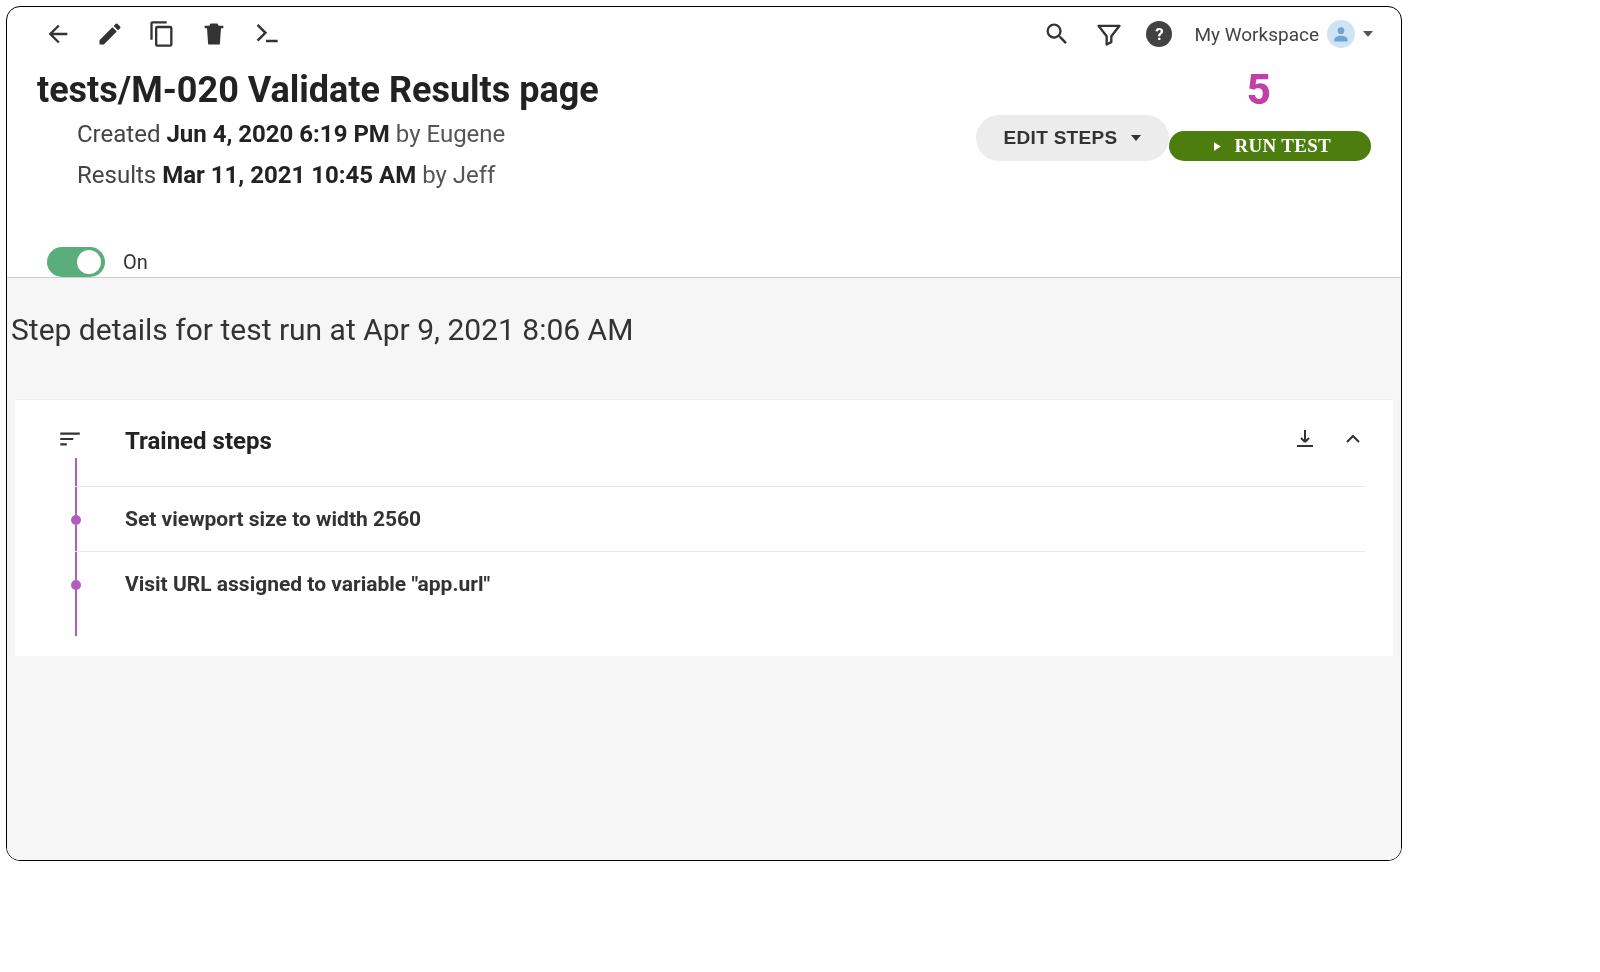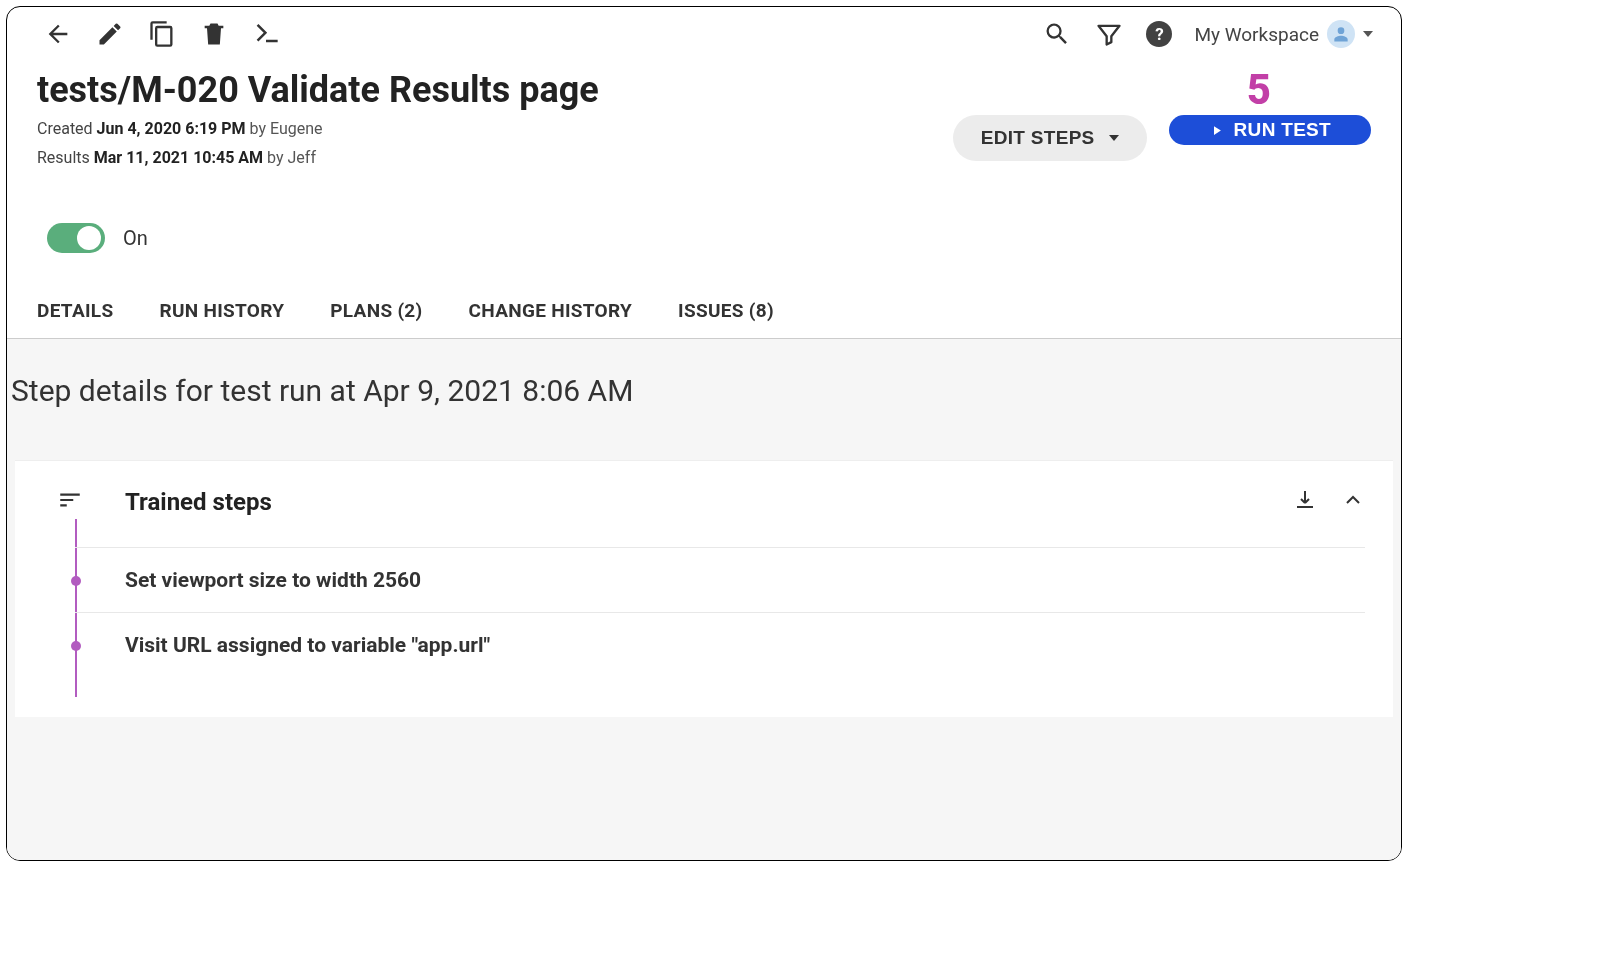--- a/index.html
+++ b/index.html
@@ -64,39 +64,39 @@
     display:flex;
     justify-content:space-between;
     align-items:flex-start;
   }
   .title-left { }
   .breadcrumb {
     font-size:36px;font-weight:700;color:#222;display:flex;align-items:baseline;
   }
   .breadcrumb .sep{color:#222;font-weight:700;}
   .meta {
-    margin-top:6px;font-size:16px;color:#444;line-height:1.45;
+    margin-top:6px;font-size:24px;color:#444;line-height:1.45;margin-left:40px;
   }
   .meta .strong{font-weight:700;color:#222;}
   .meta .by{color:#555;}
   .title-right {
     display:flex;flex-direction:column;align-items:flex-end;gap:4px;
     padding-top:0;
   }
   .callout-num{
     font-size:42px;font-weight:800;color:#c23fa7;line-height:1;margin-right:100px;margin-bottom:0px;
   }
-  .btn-row{display:flex;gap:22px;align-items:flex-start;}
+  .btn-row{display:flex;align-items:flex-end;}
   .btn{
     border:none;border-radius:26px;padding:12px 28px;font-size:19px;font-weight:600;cursor:pointer;
     display:flex;align-items:center;gap:10px;letter-spacing:.3px;
   }
   .btn-grey{background:#ececec;color:#333;}
   .btn-grey .mini-caret{width:0;height:0;border-left:5px solid transparent;border-right:5px solid transparent;border-top:6px solid #333;margin-left:4px;}
-  .btn-green{background:#1d4ed8;color:#fff;padding:4px 40px;}
+  .btn-green{background:#4d7c0f;color:#fff;padding:4px 40px;font-family:Liberation Serif, serif;}
   .btn-green svg{width:15px;height:15px;fill:#fff;}
 
   
   .toggle-row{padding: 54px 30px 0 40px;display:flex;align-items:center;gap:18px;}
   .toggle{
     width:58px;height:30px;border-radius:16px;background:#5aae7c;position:relative;cursor:pointer;
   }
   .toggle .knob{
     position:absolute;width:24px;height:24px;border-radius:50%;background:#fff;top:3px;right:4px;
   }
@@ -233,27 +233,20 @@
     </div>
   </div>
 
   <div class="toggle-row">
     <div class="toggle">
       <div class="knob"></div>
     </div>
     <span class="toggle-label">On</span>
   </div>
 
-  <div class="tabs">
-    <div class="tab">DETAILS</div>
-    <div class="tab">RUN HISTORY</div>
-    <div class="tab">PLANS (2)</div>
-    <div class="tab">CHANGE HISTORY</div>
-    <div class="tab">ISSUES (8)</div>
-  </div>
   <div class="divider-line"></div>
 
   <div class="lower">
     <div class="step-heading">Step details for test run at Apr 9, 2021 8:06 AM</div>
 
     <div class="card">
       <div class="card-header">
         <div class="card-header-left">
           <span class="sort-icon">
             <svg viewBox="0 0 24 24">

